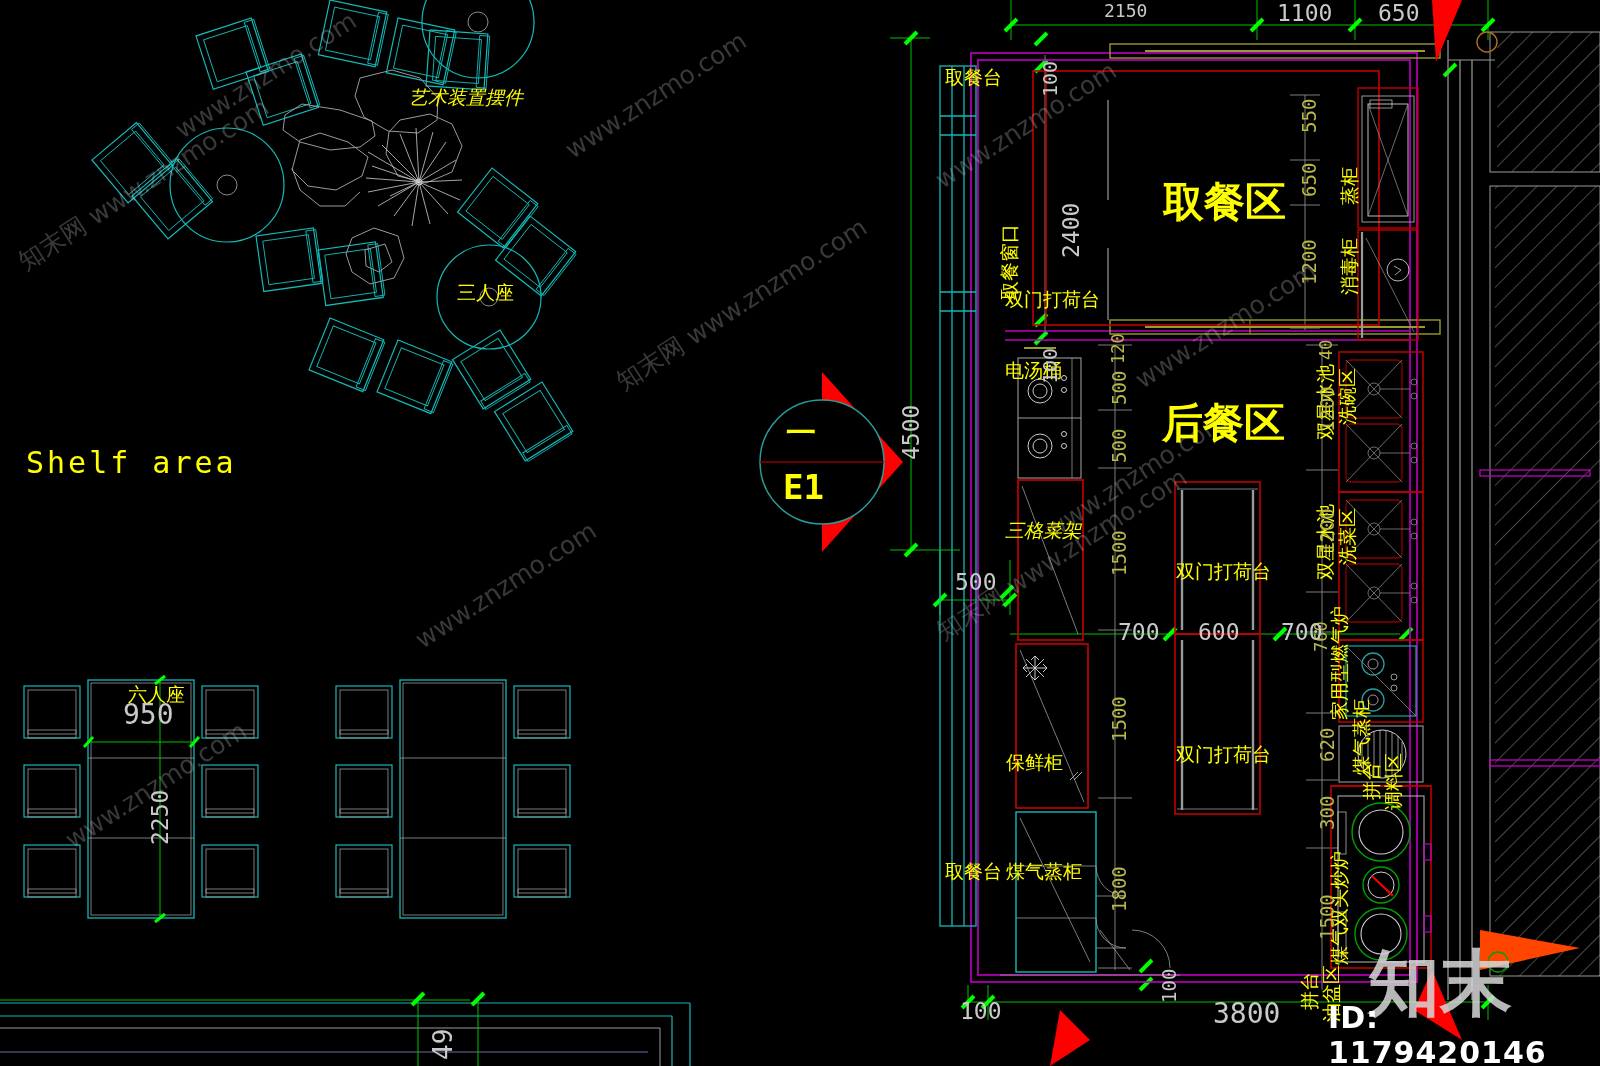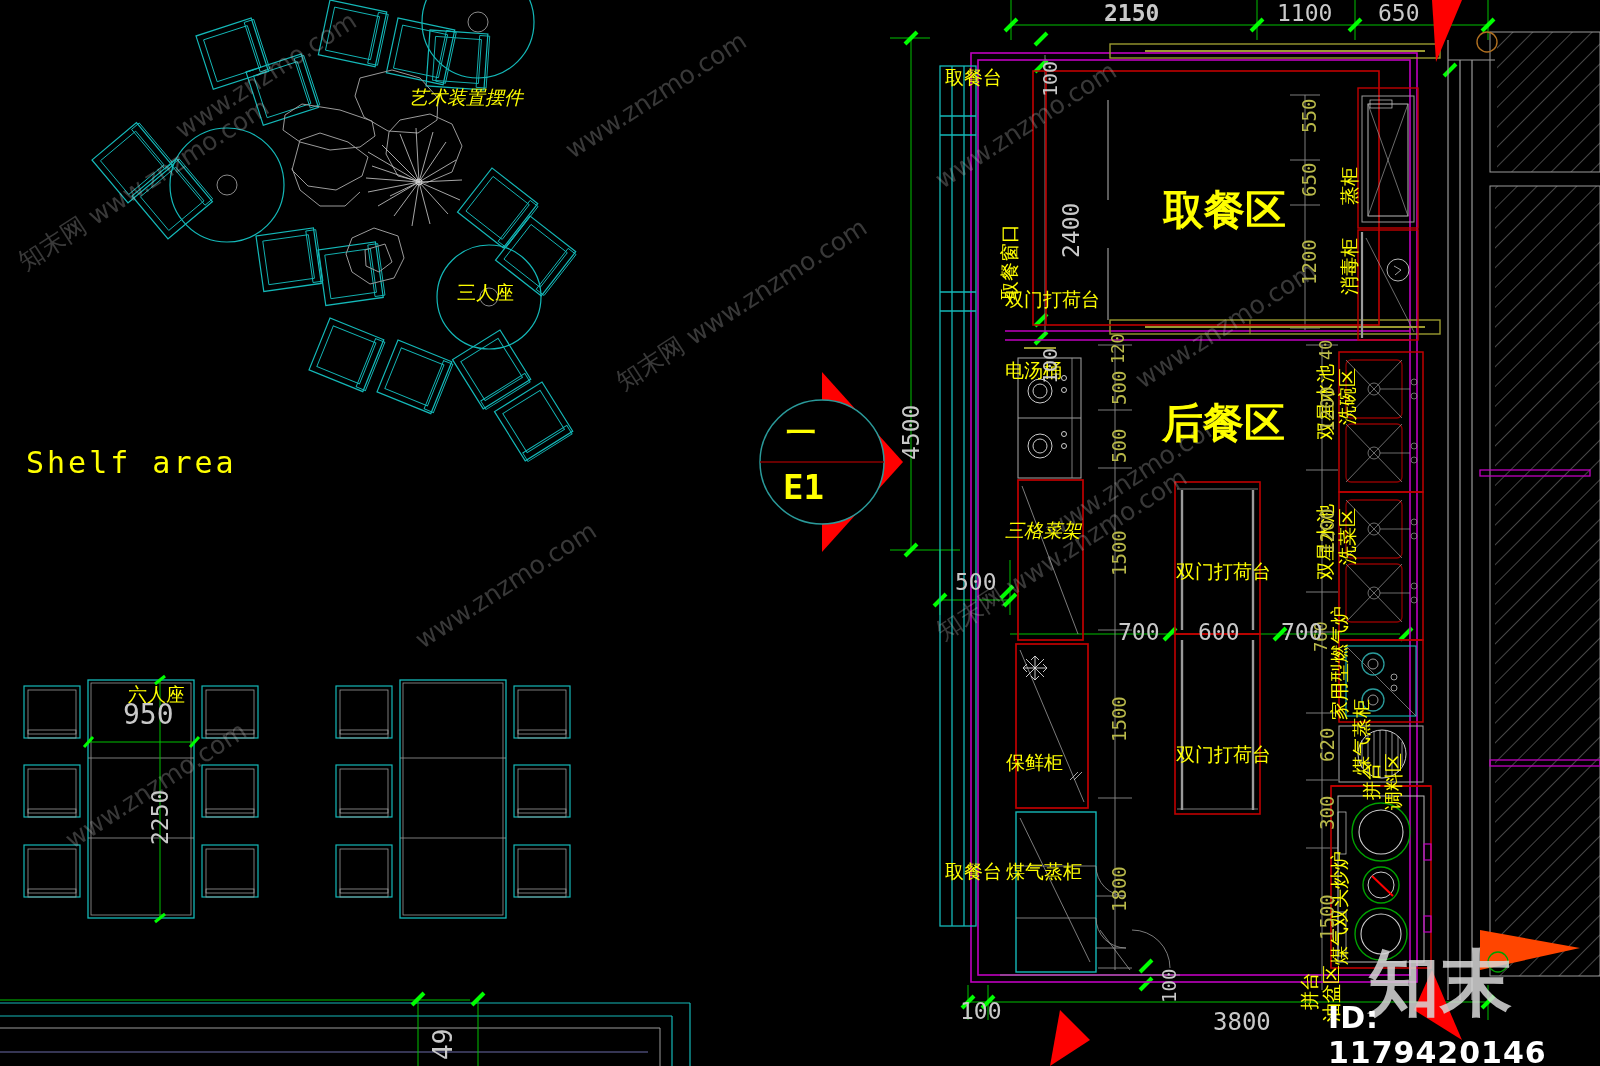--- a/index.html
+++ b/index.html
@@ -520,21 +520,21 @@
   <div class="wm" style="left:610px;top:370px;">知末网 www.znzmo.com</div>
   <div class="wm" style="left:930px;top:170px;">www.znzmo.com</div>
   <div class="wm" style="left:930px;top:620px;">知末网 www.znzmo.com</div>
   <div class="wm" style="left:1040px;top:520px;">www.znzmo.com</div>
   <div class="wm" style="left:410px;top:630px;">www.znzmo.com</div>
   <div class="wm" style="left:60px;top:830px;">www.znzmo.com</div>
   <div class="wm" style="left:1130px;top:370px;">www.znzmo.com</div>
 
   <div class="lbl" style="left:26px;top:448px;font-size:30px;font-family:'DejaVu Sans Mono','Liberation Mono',monospace;letter-spacing:3px;">Shelf area</div>
 
-  <div class="lbl big" style="left:1163px;top:182px;margin-top:8px;">取餐区</div>
+  <div class="lbl big" style="left:1163px;top:182px;">取餐区</div>
   <div class="lbl big" style="left:1162px;top:403px;">后餐区</div>
 
   <div class="lbl med" style="left:409px;top:88px;font-style:italic;">艺术装置摆件</div>
   <div class="lbl med" style="left:457px;top:283px;">三人座</div>
   <div class="lbl med" style="left:128px;top:685px;">六人座</div>
 
   <div class="lbl" style="left:786px;top:418px;font-size:30px;font-weight:700;">一</div>
   <div class="lbl" style="left:783px;top:470px;font-size:34px;font-weight:700;font-family:'DejaVu Sans Mono','Liberation Mono',monospace;">E1</div>
 
   <div class="lbl med" style="left:945px;top:68px;">取餐台</div>
@@ -562,29 +562,29 @@
   <div class="lbl med rot90" style="left:1352px;top:775px;">煤气蒸柜</div>
 
   <div class="lbl med rot90" style="left:1362px;top:800px;">拼台</div>
   <div class="lbl med rot90" style="left:1384px;top:810px;">调料区</div>
 
   <div class="lbl med rot90" style="left:1330px;top:965px;">煤气双头炒炉</div>
 
   <div class="lbl med rot90" style="left:1300px;top:1010px;">拼台</div>
   <div class="lbl med rot90" style="left:1322px;top:1022px;">油盆区</div>
 
-  <div class="dim" style="left:1104px;top:2px;font-size:23px;font-weight:bold;">2150</div>
+  <div class="dim" style="left:1104px;top:2px;font-size:18px;">2150</div>
   <div class="dim" style="left:1277px;top:2px;font-size:23px;">1100</div>
   <div class="dim" style="left:1378px;top:2px;font-size:23px;">650</div>
 
   <div class="dim rot90" style="left:900px;top:460px;font-size:23px;">4500</div>
   <div class="dim" style="left:955px;top:571px;font-size:23px;">500</div>
 
   <div class="dim" style="left:960px;top:1000px;font-size:23px;">100</div>
-  <div class="dim" style="left:1213px;top:1000px;font-size:24px;margin-top:10px;">3800</div>
+  <div class="dim" style="left:1213px;top:1000px;font-size:28px;">3800</div>
   <div class="dim rot90" style="left:1160px;top:1003px;font-size:19px;">100</div>
 
   <div class="dim rot90" style="left:1040px;top:97px;font-size:20px;">100</div>
   <div class="dim rot90" style="left:1040px;top:384px;font-size:20px;">100</div>
   <div class="dim rot90" style="left:1060px;top:258px;font-size:23px;">2400</div>
 
   <div class="dimy rot90" style="left:1110px;top:364px;font-size:17px;">120</div>
   <div class="dimy rot90" style="left:1110px;top:405px;font-size:19px;">500</div>
   <div class="dimy rot90" style="left:1110px;top:463px;font-size:19px;">500</div>
   <div class="dimy rot90" style="left:1110px;top:576px;font-size:19px;">1500</div>

